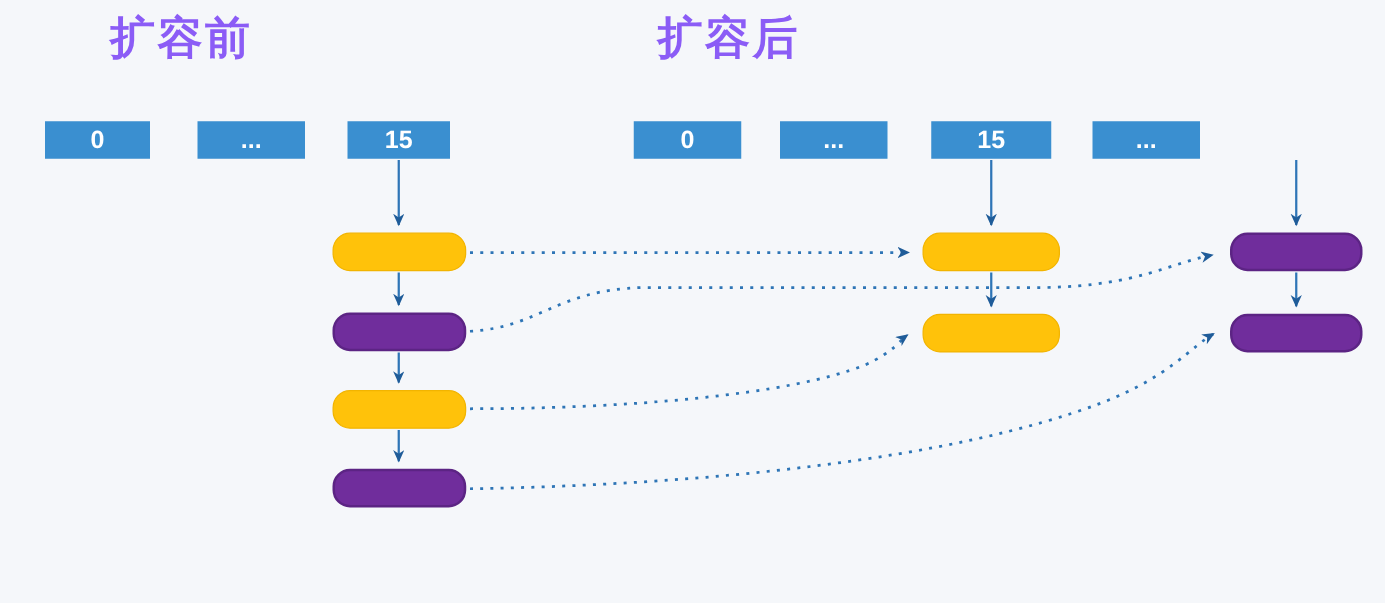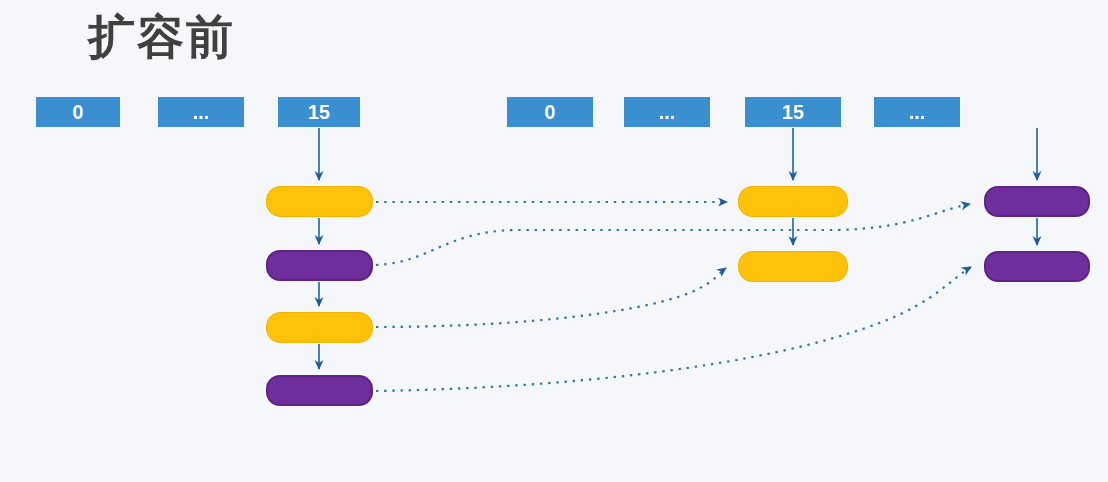--- a/index.html
+++ b/index.html
@@ -9,23 +9,23 @@
   }
   .canvas {
     position: relative;
     width: 1108px;
     height: 482px;
     background: #f5f7fa;
     overflow: hidden;
   }
   .title {
     position: absolute;
-    font-size: 47px;
+    font-size: 36px;
     font-weight: 600;
-    color: #404040;
+    color: #8b5cf6;
     letter-spacing: 2px;
     white-space: nowrap;
   }
   .bucket {
     position: absolute;
     top: 97px;
     height: 30px;
     background: #3a8fd0;
     color: #ffffff;
     font-size: 20px;
@@ -65,20 +65,21 @@
     stroke-dasharray: 2.4 5.8;
     fill: none;
   }
 </style>
 </head>
 <body>
 
 <div class="canvas">
 
   <div class="title" style="left:88px; top:6px;">扩容前</div>
+  <div class="title" style="left:526px; top:6px;">扩容后</div>
 
   <div class="bucket" style="left:36px; width:84px;">0</div>
   <div class="bucket" style="left:158px; width:86px;">...</div>
   <div class="bucket" style="left:278px; width:82px;">15</div>
 
   <div class="bucket" style="left:507px; width:86px;">0</div>
   <div class="bucket" style="left:624px; width:86px;">...</div>
   <div class="bucket" style="left:745px; width:96px;">15</div>
   <div class="bucket" style="left:874px; width:86px;">...</div>
 

